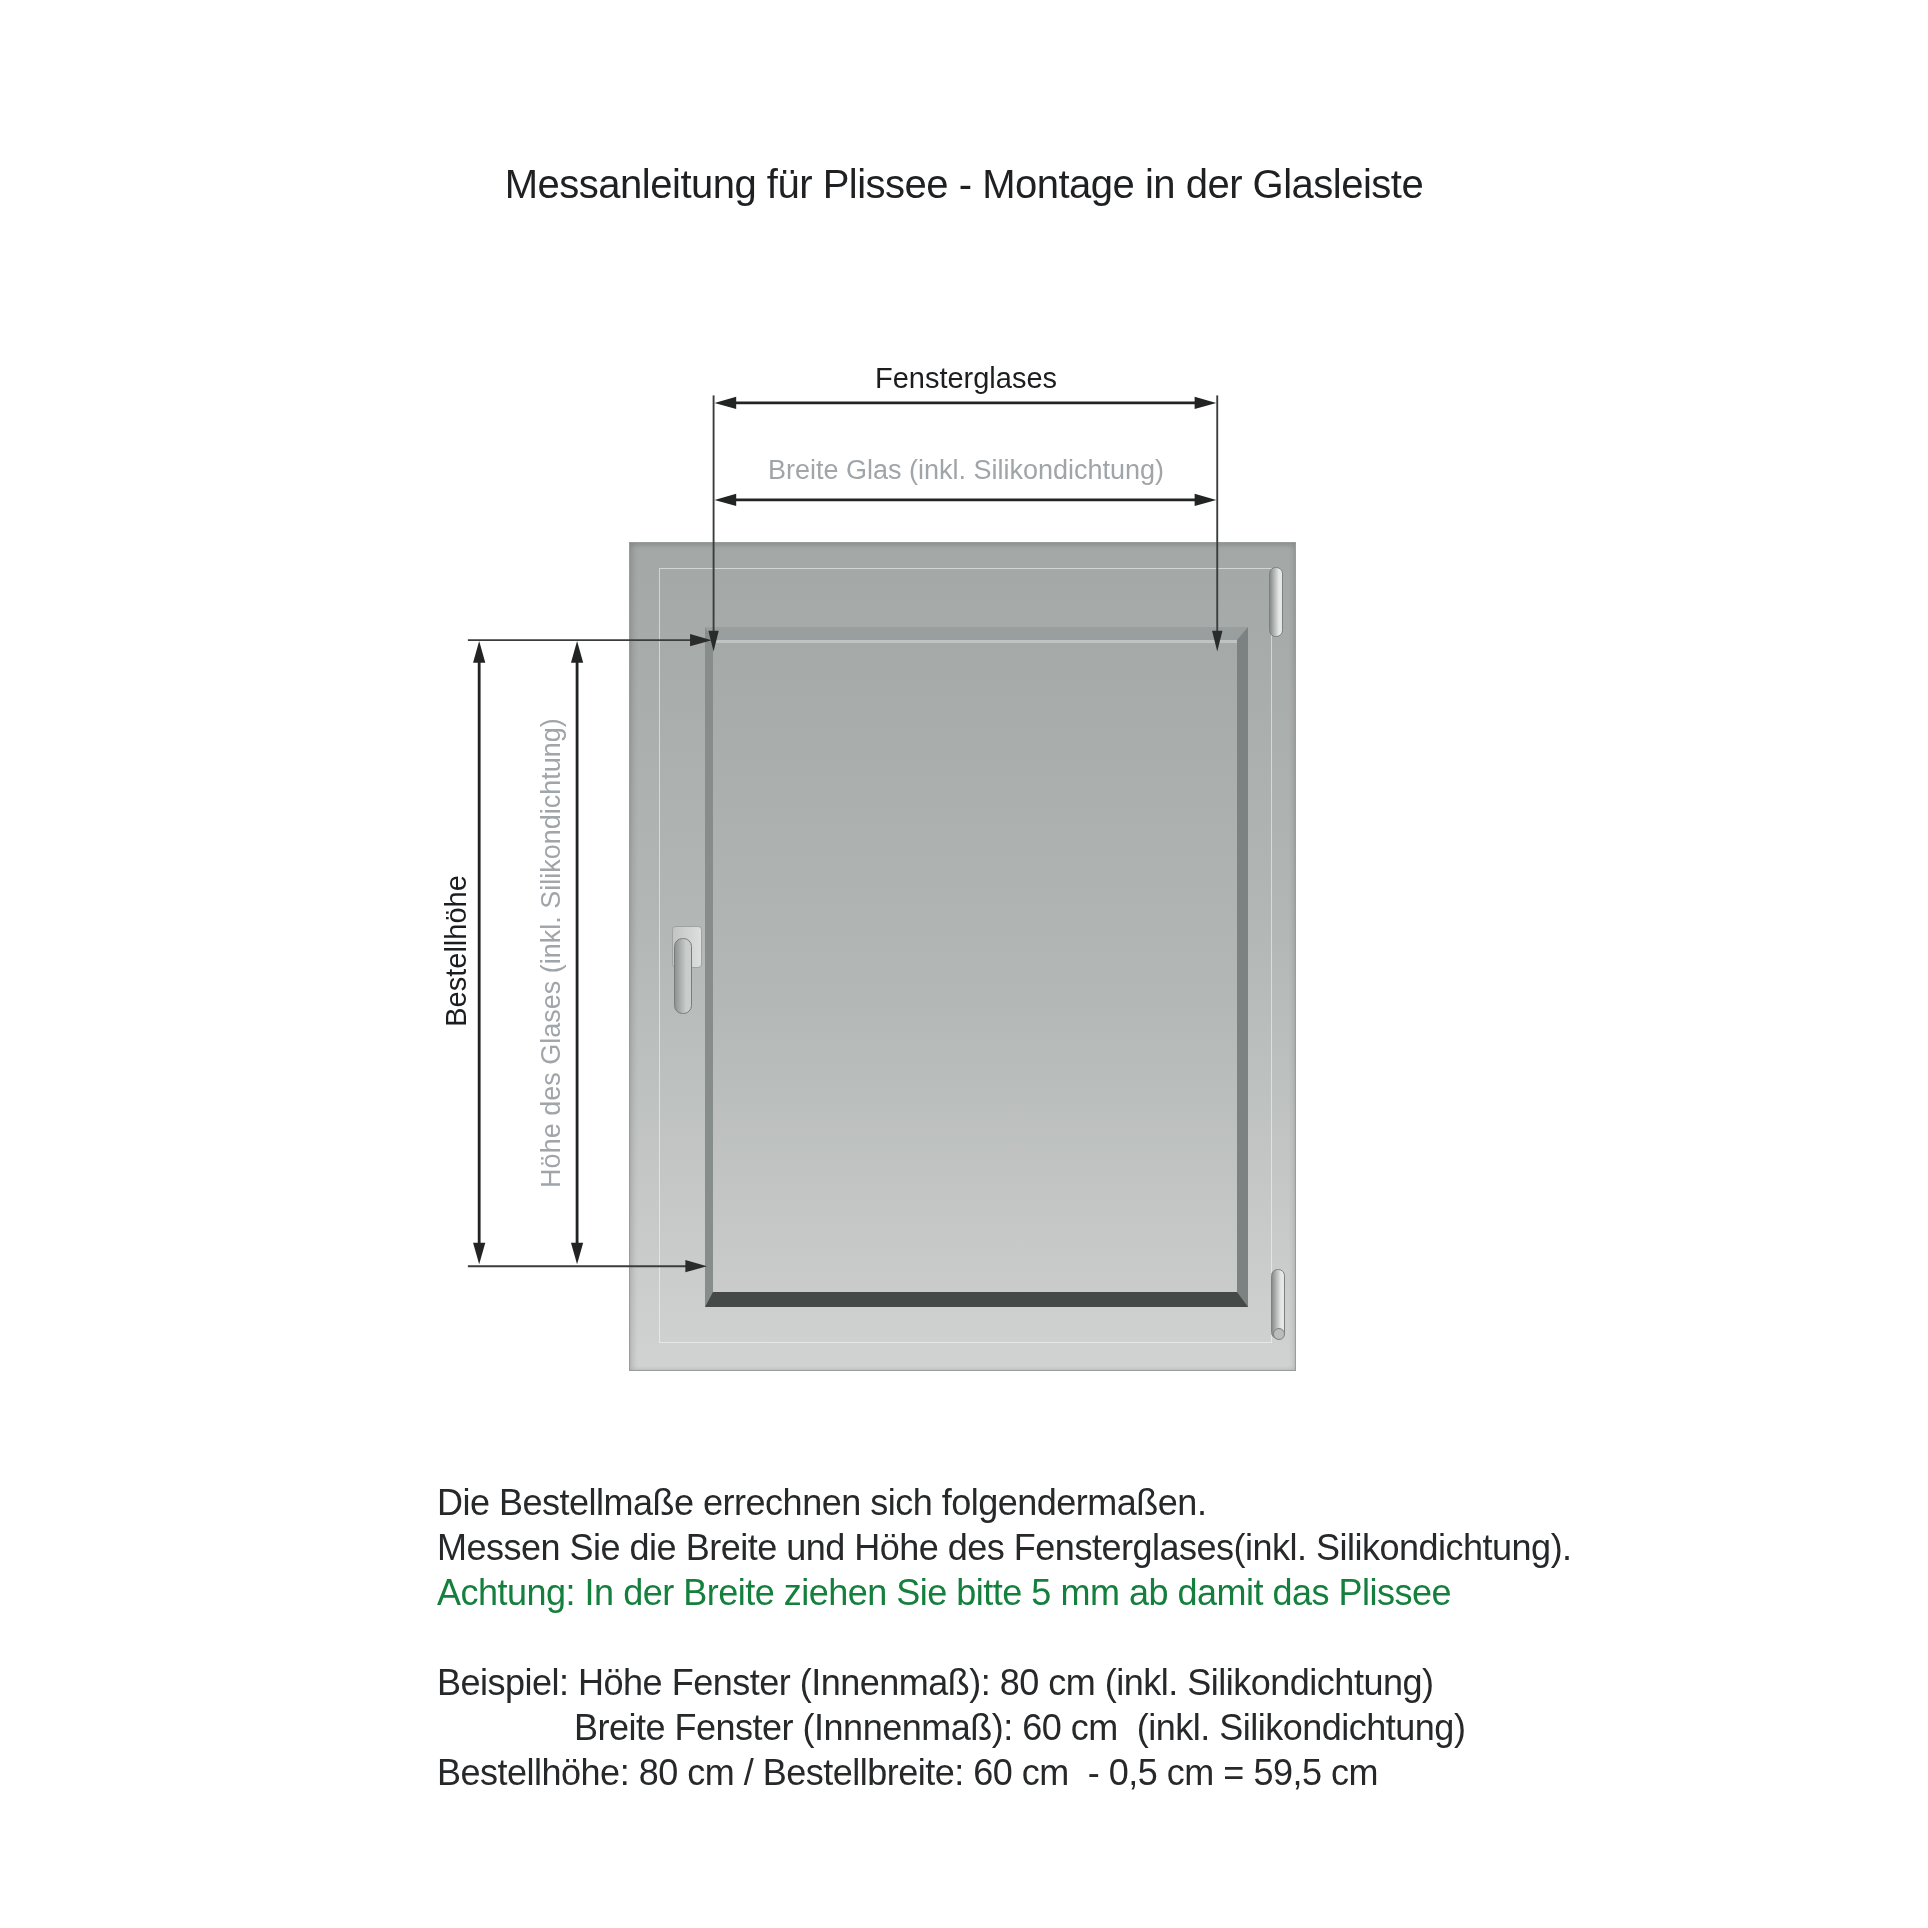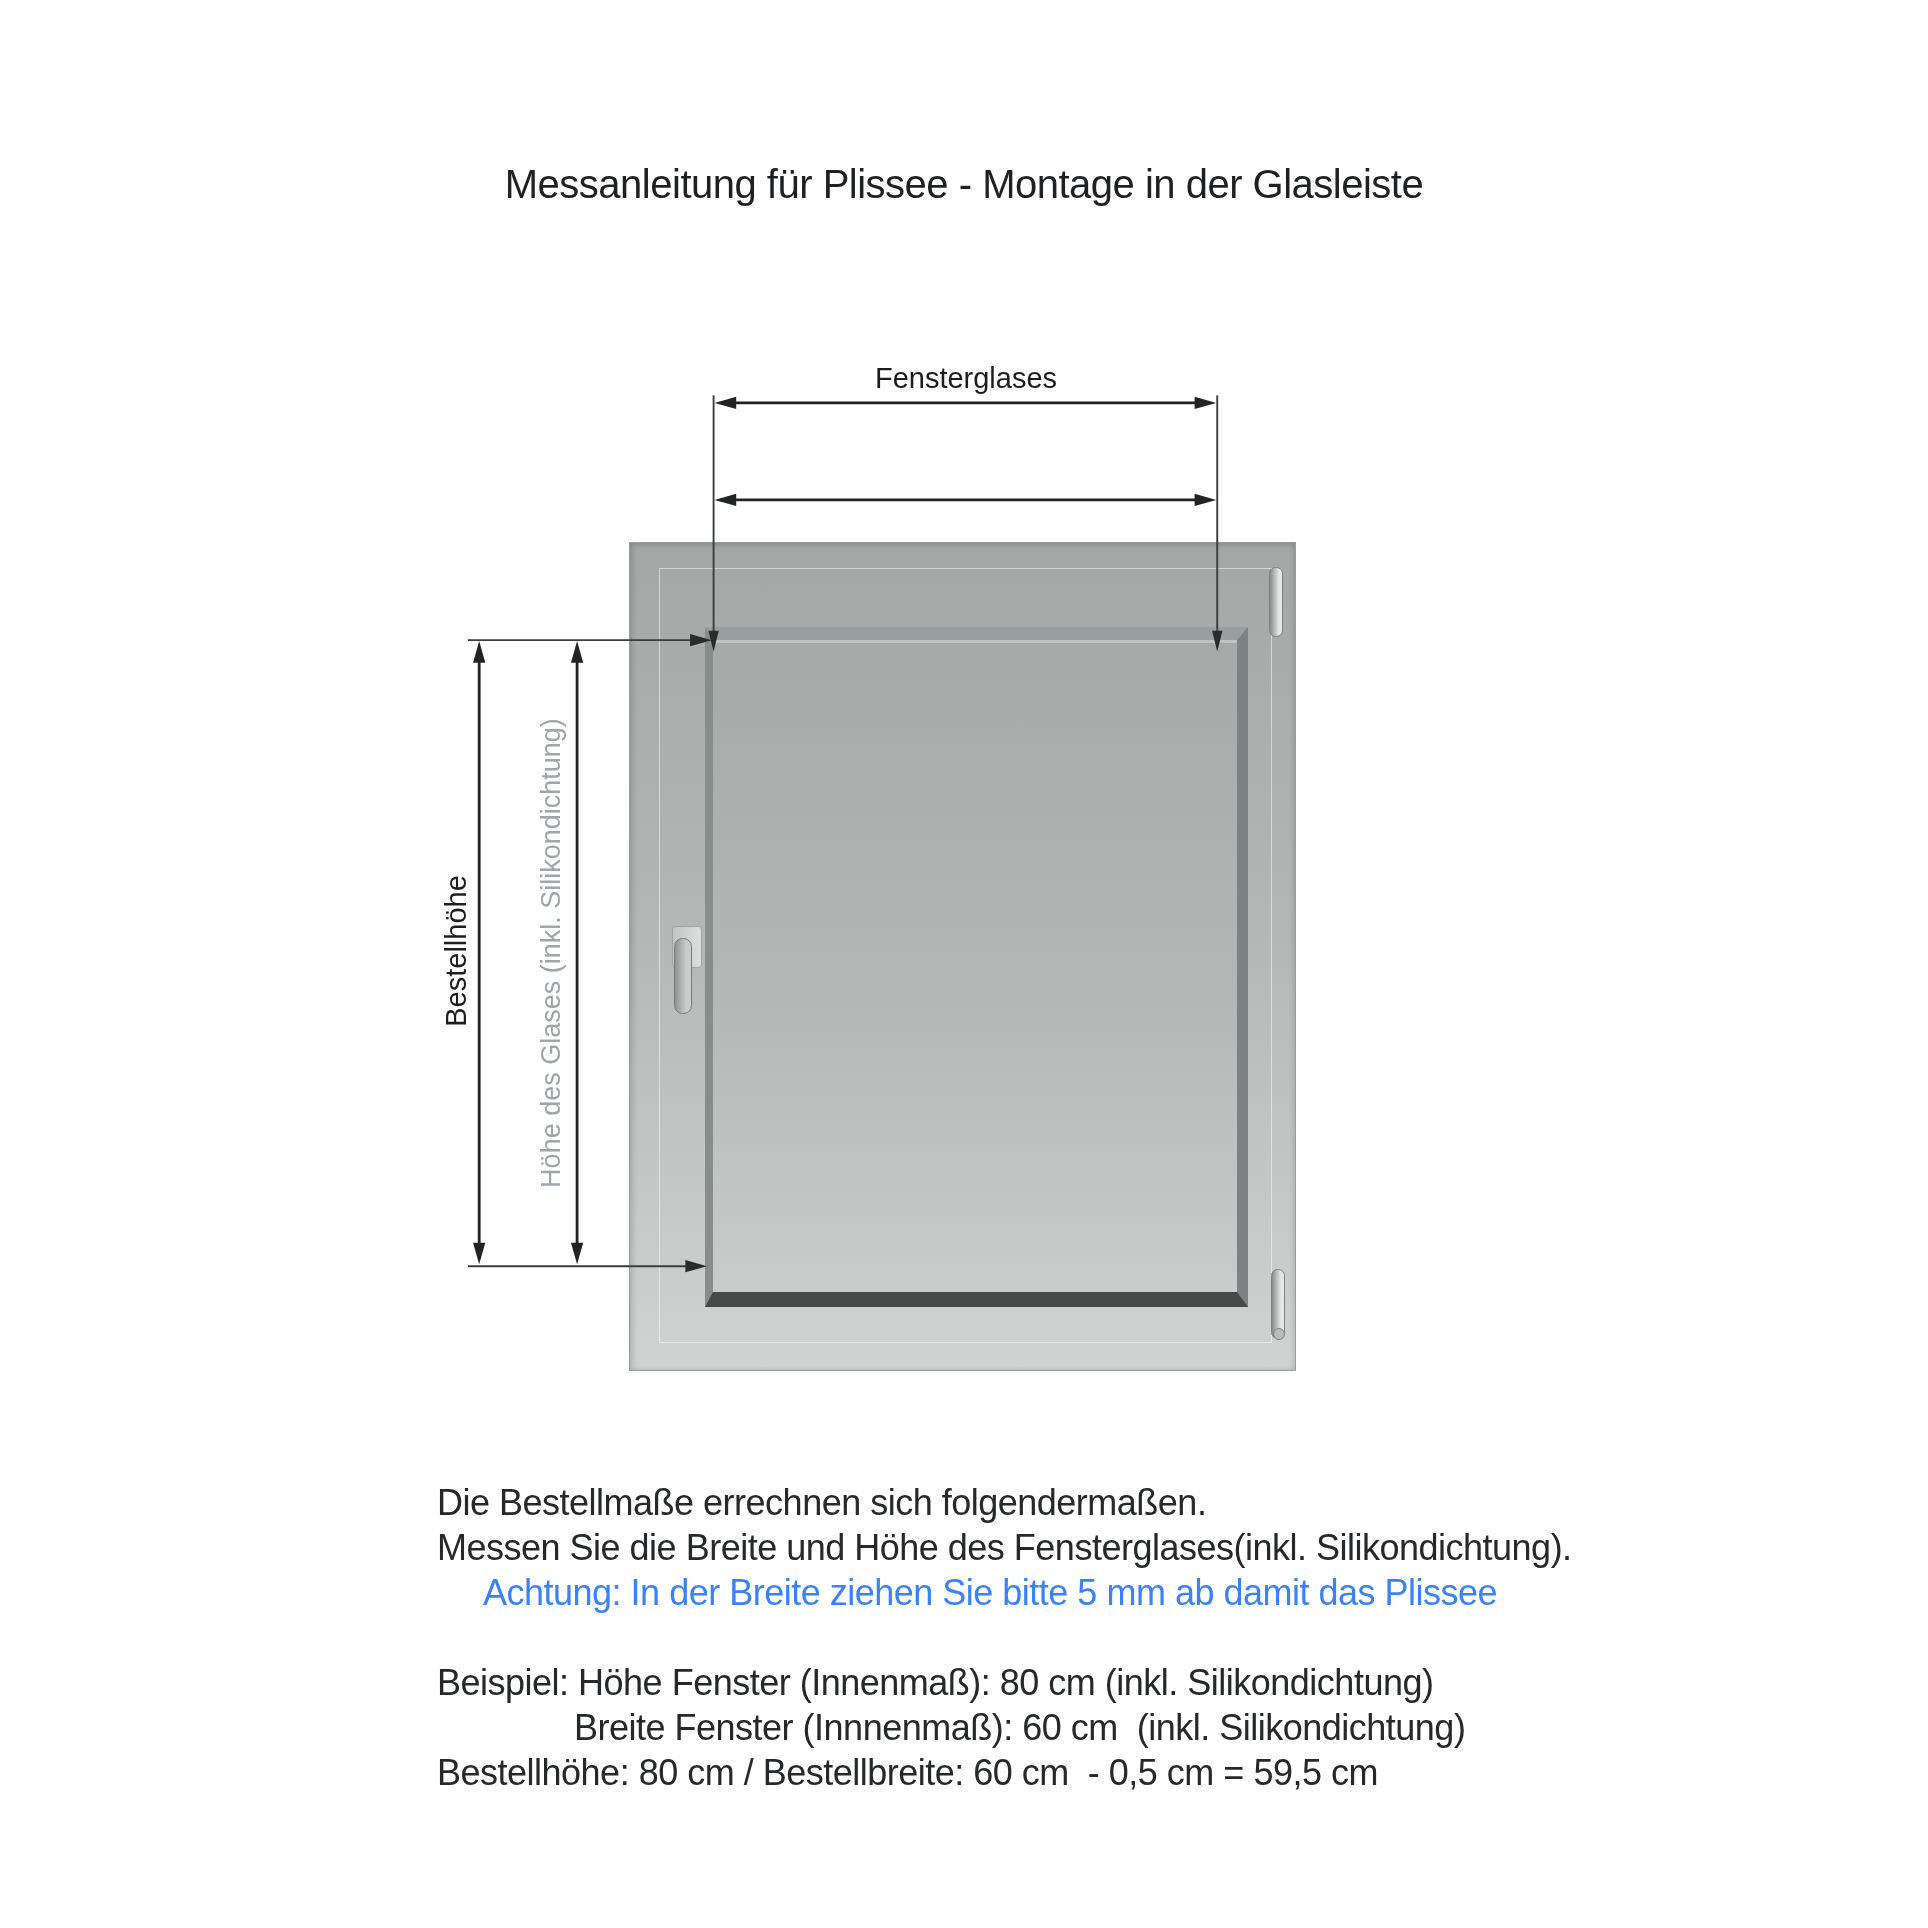--- a/index.html
+++ b/index.html
@@ -48,21 +48,21 @@
                     font-size:29px;color:#1c1d1f;}
   .lbl-hoeheglas{left:259px;top:938px;width:584px;height:30px;line-height:30px;
                  font-size:27px;color:#a0a5a9;}
 
   .measure-svg{position:absolute;left:0;top:0;}
 
   
   .textblock{position:absolute;left:437px;top:1480px;width:1262px;
              font-size:36px;line-height:45px;letter-spacing:-0.5px;color:#262829;}
   .tline{white-space:pre-wrap;height:45px;}
-  .tline.red{color:#3b82f6;margin-left:46px;}
+  .tline.red{color:#15803d;}
   .tline.spacer{height:45px;}
   .tline.indent{padding-left:137px;}
 </style>
 </head>
 <body>
 
 <div class="canvas">
 
   <div class="title">Messanleitung für Plissee - Montage in der Glasleiste</div>
 
@@ -99,20 +99,21 @@
     <line x1="509" y1="698" x2="509" y2="1326" stroke="#222423" stroke-width="3"></line>
     <polygon points="509,681 502.5,704 515.5,704" fill="#222423"></polygon>
     <polygon points="509,1343 502.5,1320 515.5,1320" fill="#222423"></polygon>
 
     <line x1="613" y1="698" x2="613" y2="1326" stroke="#222423" stroke-width="3"></line>
     <polygon points="613,681 606.5,704 619.5,704" fill="#222423"></polygon>
     <polygon points="613,1343 606.5,1320 619.5,1320" fill="#222423"></polygon>
   </svg>
 
   <div class="mlabel lbl-bestellbreite">Fensterglases</div>
+  <div class="mlabel lbl-breiteglas">Breite Glas (inkl. Silikondichtung)</div>
   <div class="mlabel rot lbl-bestellhoehe">Bestellhöhe</div>
   <div class="mlabel rot lbl-hoeheglas">Höhe des Glases (inkl. Silikondichtung)</div>
 
   <div class="textblock">
     <div class="tline">Die Bestellmaße errechnen sich folgendermaßen.</div>
     <div class="tline">Messen Sie die Breite und Höhe des Fensterglases(inkl. Silikondichtung).</div>
     <div class="tline red">Achtung: In der Breite ziehen Sie bitte 5 mm ab damit das Plissee</div>
     <div class="tline spacer"></div>
     <div class="tline">Beispiel: Höhe Fenster (Innenmaß): 80 cm (inkl. Silikondichtung)</div>
     <div class="tline indent">Breite Fenster (Innnenmaß): 60 cm  (inkl. Silikondichtung)</div>

